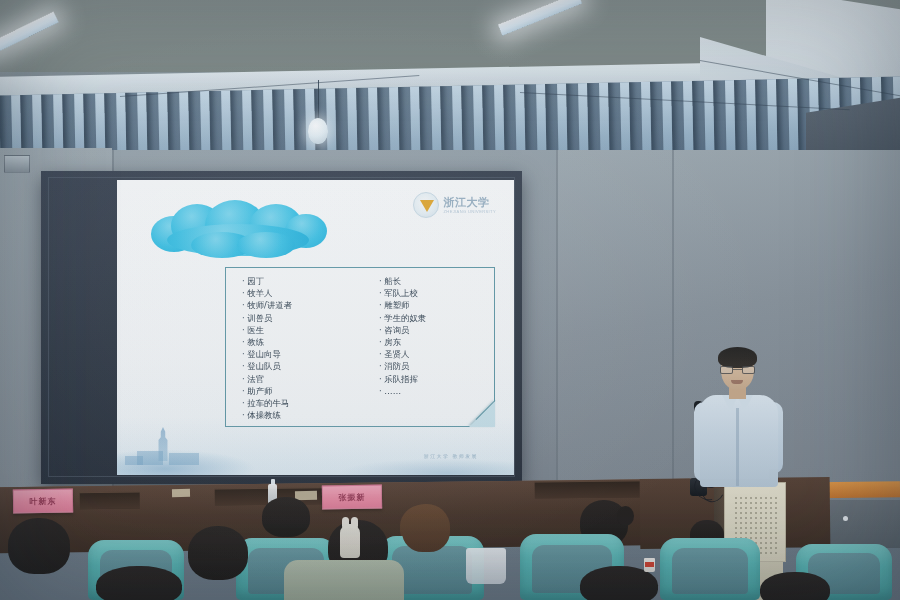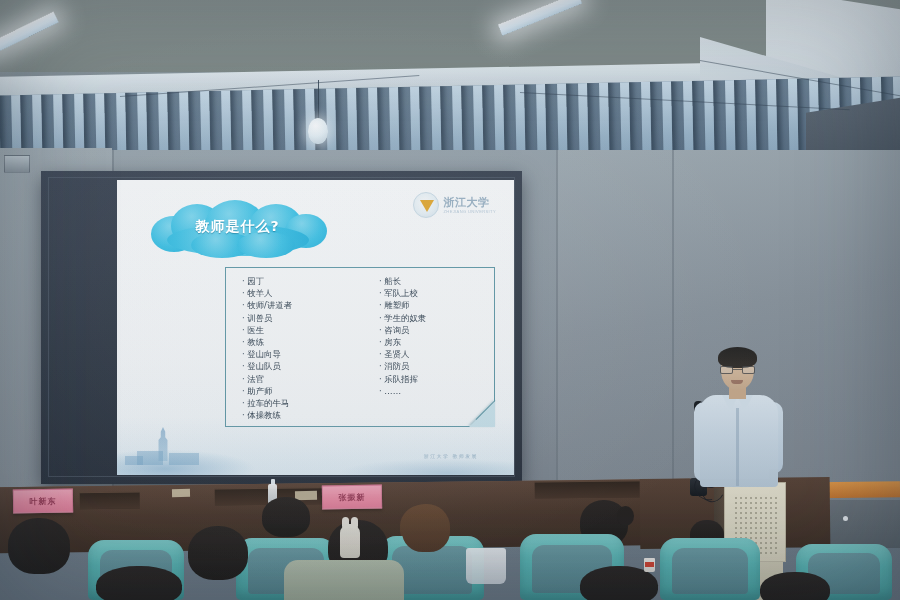--- a/index.html
+++ b/index.html
@@ -512,21 +512,20 @@
 
     <div class="cloud-wrap">
       <div class="cloud-lobe" style="left:6px;  top:18px; width:46px; height:36px;"></div>
       <div class="cloud-lobe" style="left:26px; top:6px;  width:52px; height:44px;"></div>
       <div class="cloud-lobe" style="left:60px; top:2px;  width:60px; height:50px;"></div>
       <div class="cloud-lobe" style="left:104px;top:6px;  width:54px; height:46px;"></div>
       <div class="cloud-lobe" style="left:140px;top:16px; width:42px; height:34px;"></div>
       <div class="cloud-lobe" style="left:22px; top:26px; width:142px;height:32px;"></div>
       <div class="cloud-lobe" style="left:46px; top:34px; width:62px; height:26px;"></div>
       <div class="cloud-lobe" style="left:92px; top:34px; width:58px; height:26px;"></div>
-      <div class="cloud-title-txt">教师是什么?</div>
     </div>
 
     <div class="logo-wrap">
       <div class="logo-emblem"></div>
       <div class="logo-text-block">
         <span class="logo-cn">浙江大学</span>
         <span class="logo-en">ZHEJIANG UNIVERSITY</span>
       </div>
     </div>
 

